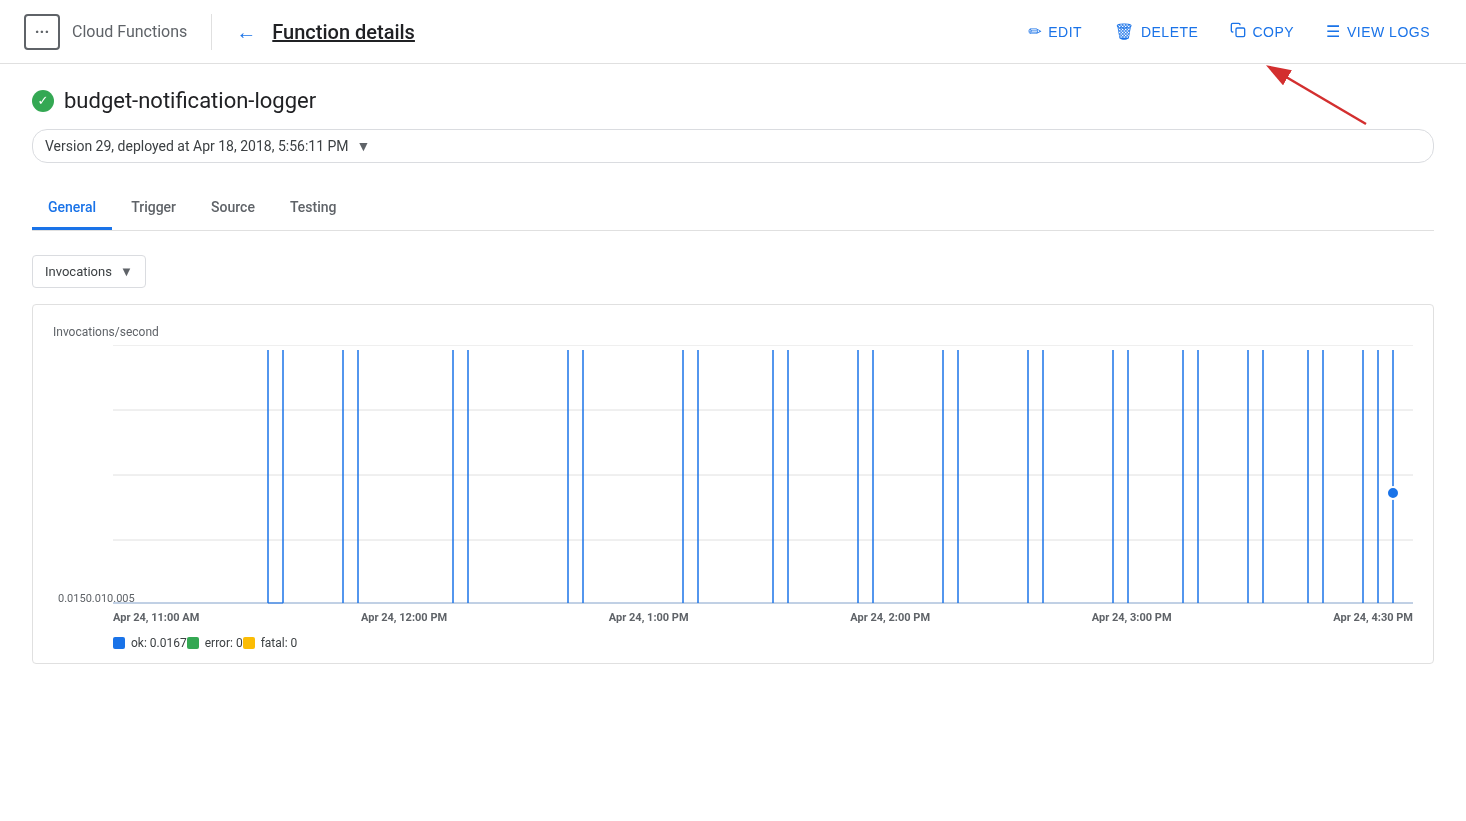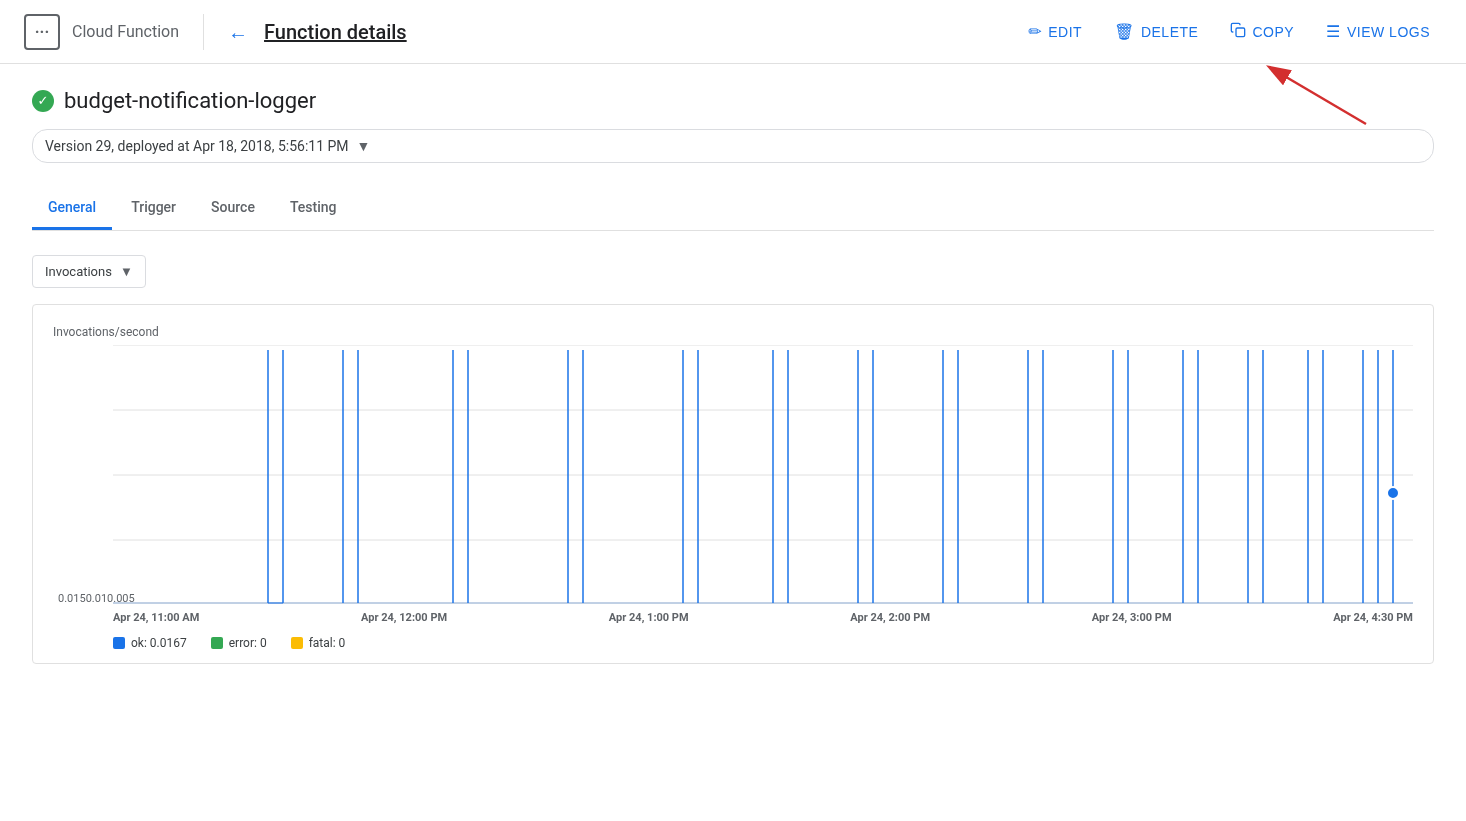--- a/index.html
+++ b/index.html
@@ -227,21 +227,20 @@
       justify-content: space-between;
       margin-left: 60px;
       margin-top: 6px;
       font-size: 11px;
       color: #5f6368;
       font-weight: bold;
     }
     .chart-legend {
       display: flex;
       align-items: center;
-      gap: 24px;
       margin-left: 60px;
       margin-top: 12px;
     }
     .legend-item {
       display: flex;
       align-items: center;
       gap: 6px;
       font-size: 12px;
       color: #3c4043;
     }
@@ -252,21 +251,21 @@
     }
   </style>
 </head>
 <body>
 
 <div class="header">
   <div class="header-logo">
     <div class="logo-icon">
       <span>···</span>
     </div>
-    <span style="font-size:16px;color:#5f6368;font-weight:400;">Cloud Function</span>
+    <span style="font-size:16px;color:#5f6368;font-weight:400;">Cloud Functions</span>
   </div>
   <div class="header-title-section">
     <a class="back-btn">
       <span>←</span>
     </a>
     <span class="page-title">Function details</span>
   </div>
   <div class="header-actions">
     <button class="header-btn">
       <span class="btn-icon">✏</span>

